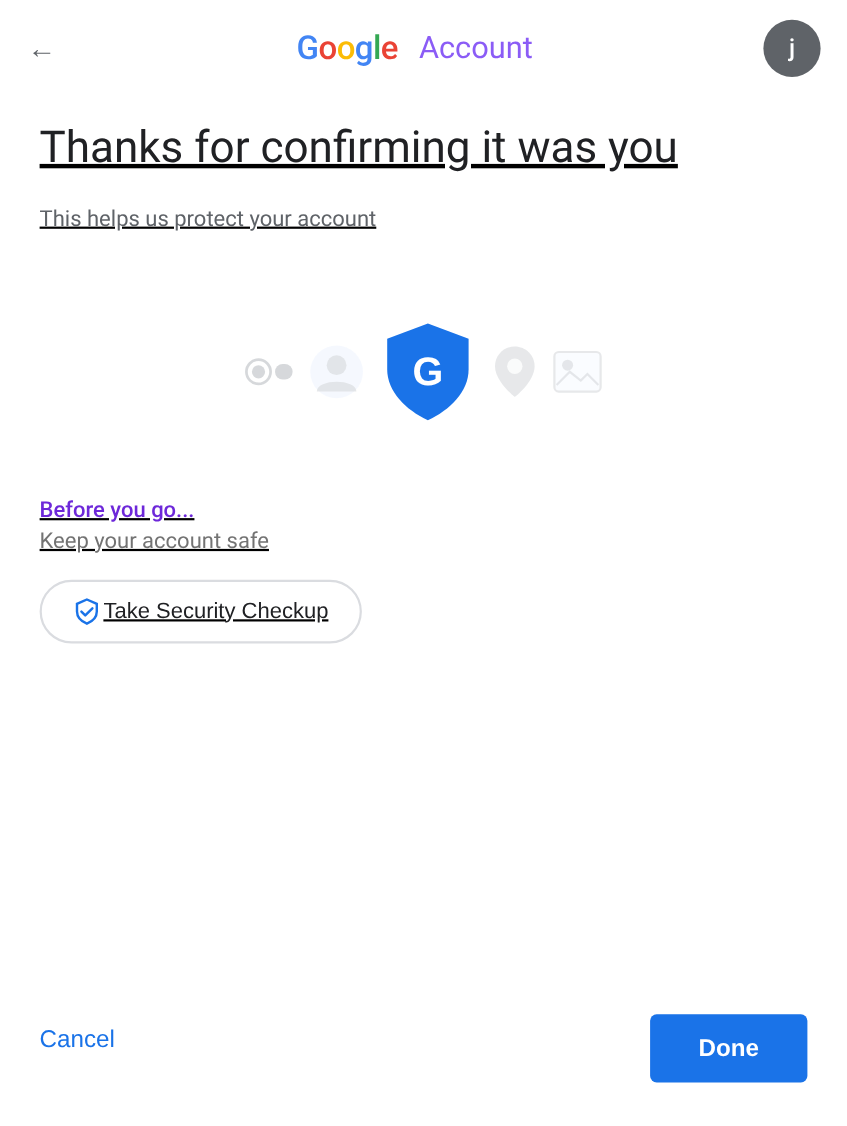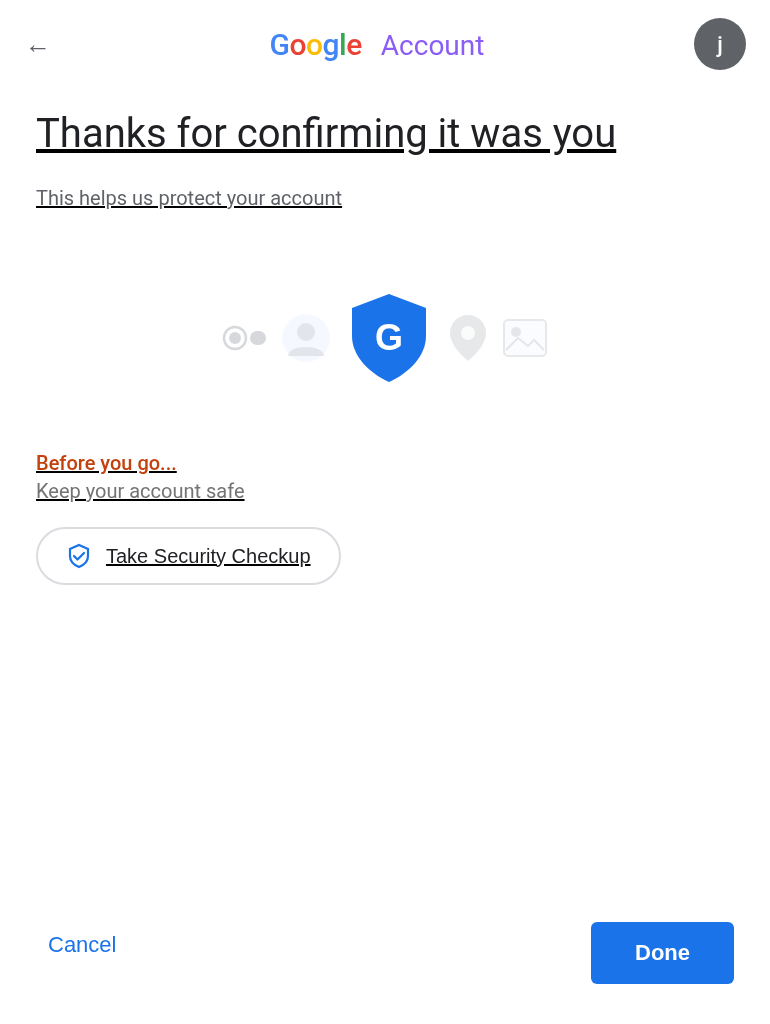--- a/index.html
+++ b/index.html
@@ -38,21 +38,21 @@
     }
 
     .back-arrow {
       font-size: 26px;
       color: #5f6368;
       line-height: 1;
     }
 
     .header-title {
       display: flex;
-      align-items: flex-end;
+      align-items: flex-start;
       gap: 17px;
       flex: 1;
       justify-content: center;
     }
 
     .google-logo {
       font-size: 30px;
       font-weight: 500;
       letter-spacing: -0.5px;
     }
@@ -157,56 +157,56 @@
       opacity: 0.4;
     }
 
     
     .before-section {
       margin-bottom: 20px;
     }
 
     .before-title {
       font-size: 20px;
-      color: #c2410c;
+      color: #6d28d9;
       font-weight: 500;
       margin-bottom: 4px;
     }
 
     .before-subtitle {
       font-size: 20px;
       color: #737373;
       font-weight: 400;
       margin-bottom: 24px;
     }
 
     
     .security-btn {
       display: flex;
       align-items: center;
-      gap: 14px;
+      gap: 2px;
       border: 2px solid #dadce0;
       border-radius: 50px;
       padding: 14px 28px;
       background: white;
       cursor: pointer;
       width: fit-content;
     }
 
     .security-btn-text {
       font-size: 20px;
       color: #202124;
       font-weight: 500;
     }
 
     
     .bottom-actions {
       position: absolute;
       bottom: 40px;
-      left: 12px;
+      left: 0;
       right: 0;
       display: flex;
       justify-content: space-between;
       padding: 0 36px;
     }
 
     .cancel-btn {
       background: transparent;
       border: none;
       font-size: 22px;

